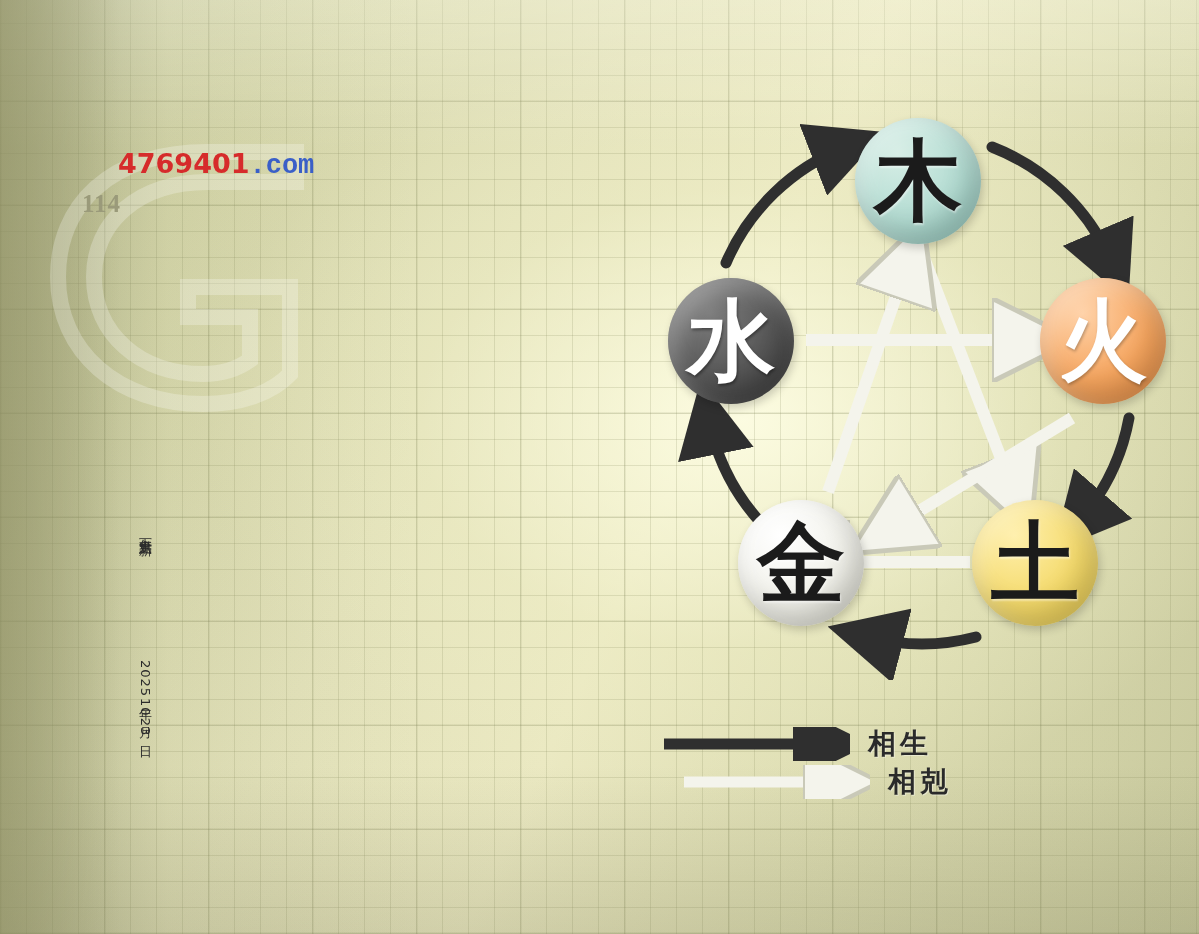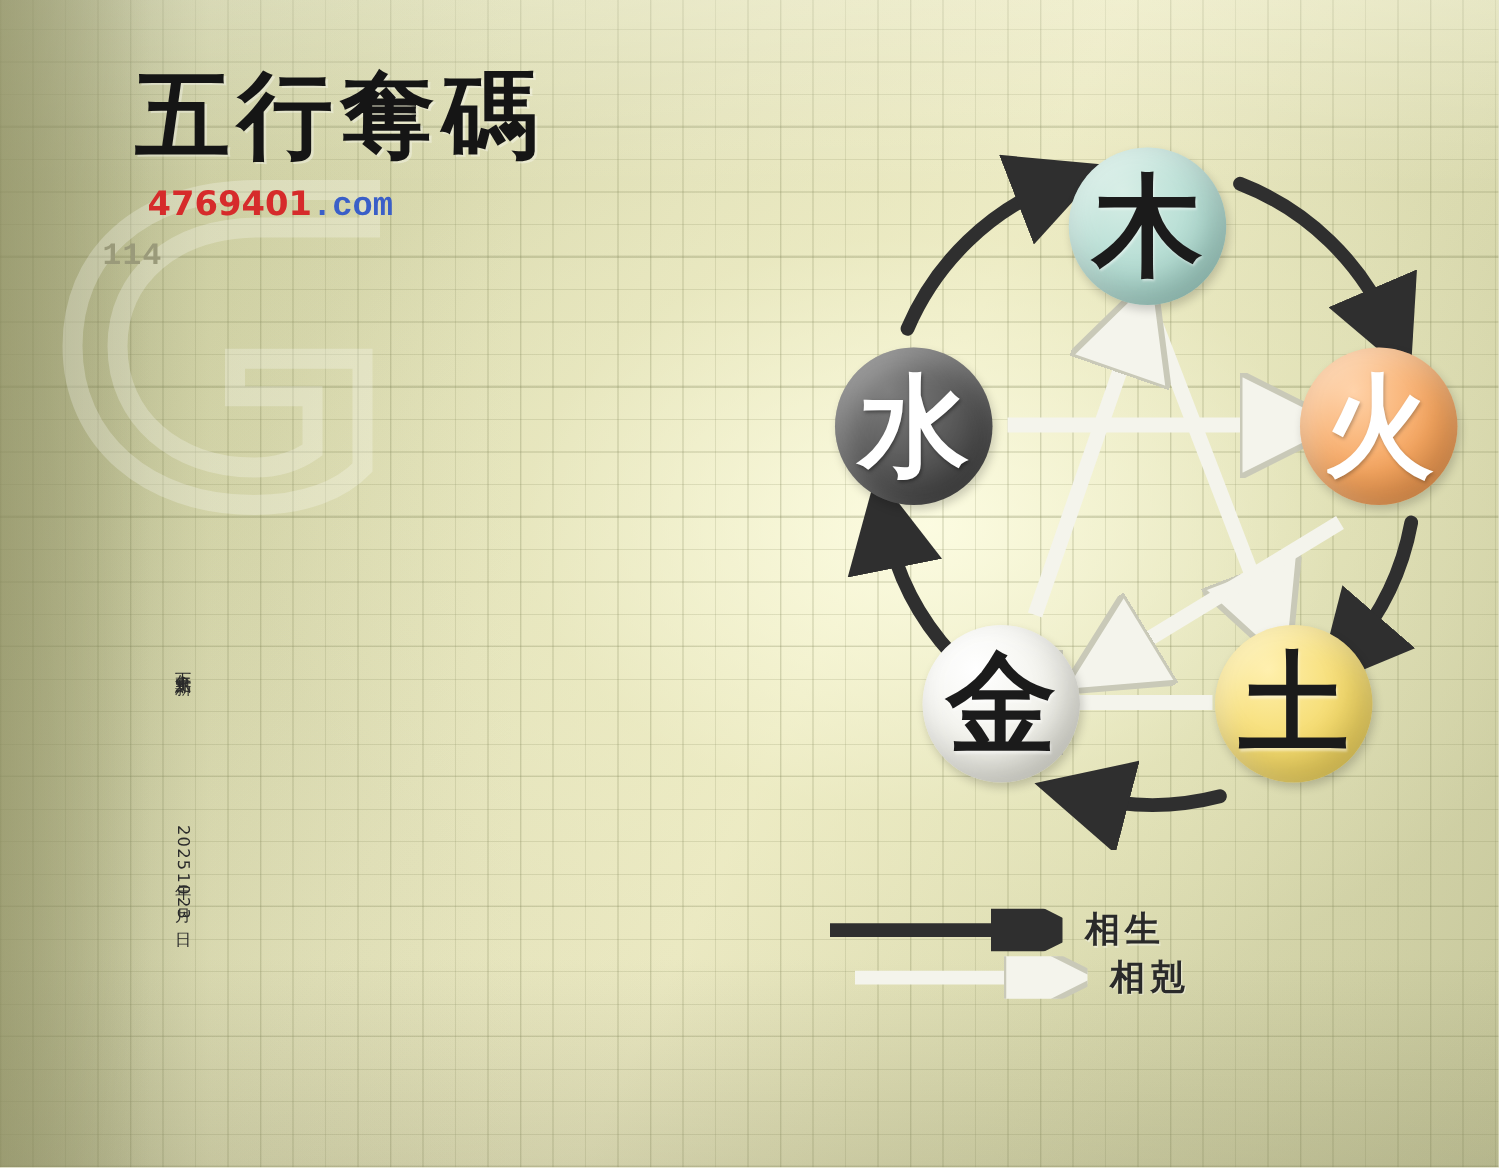--- a/index.html
+++ b/index.html
@@ -81,21 +81,21 @@
     left: 28px;
     top: 112px;
     width: 290px;
     height: 330px;
     opacity: 0.33;
   }
   #issue-number {
     position: absolute;
     left: 82px;
     top: 190px;
-    font-family: Liberation Mono, monospace;
+    font-family: Liberation Serif, serif;
     font-size: 25px;
     font-weight: bold;
     color: #9a9a7a;
     letter-spacing: 1px;
   }
 
   
   .vlabel {
     position: absolute;
     writing-mode: vertical-rl;
@@ -219,21 +219,20 @@
 
   <div id="bg-base"></div>
   <div id="bg-grid"></div>
   <div id="bg-vign"></div>
   <div id="bg-left-wash"></div>
 
   <svg id="watermark" viewBox="0 0 290 330">
     <path d="M180 40 C 80 40, 30 95, 30 165 C 30 240, 90 292, 175 292 C 215 292, 245 280, 262 262 L 262 175 L 160 175 L 160 205 L 222 205 L 222 248 C 208 258, 192 262, 175 262 C 112 262, 66 222, 66 165 C 66 110, 110 70, 180 70 L 268 70 L 268 40 Z" fill="none" stroke="#ffffff" stroke-width="16" opacity="0.75"></path>
   </svg>
 
-  <div id="title">五行奪碼</div>
 
   <div id="site-url">
     <span>4769401</span><span class="dotcom">.com</span>
   </div>
 
   <div id="issue-number">114</div>
 
   <div class="vlabel" id="v-update">下午六點更新</div>
   <div class="vlabel" id="v-date">2025年10月23日</div>
 

